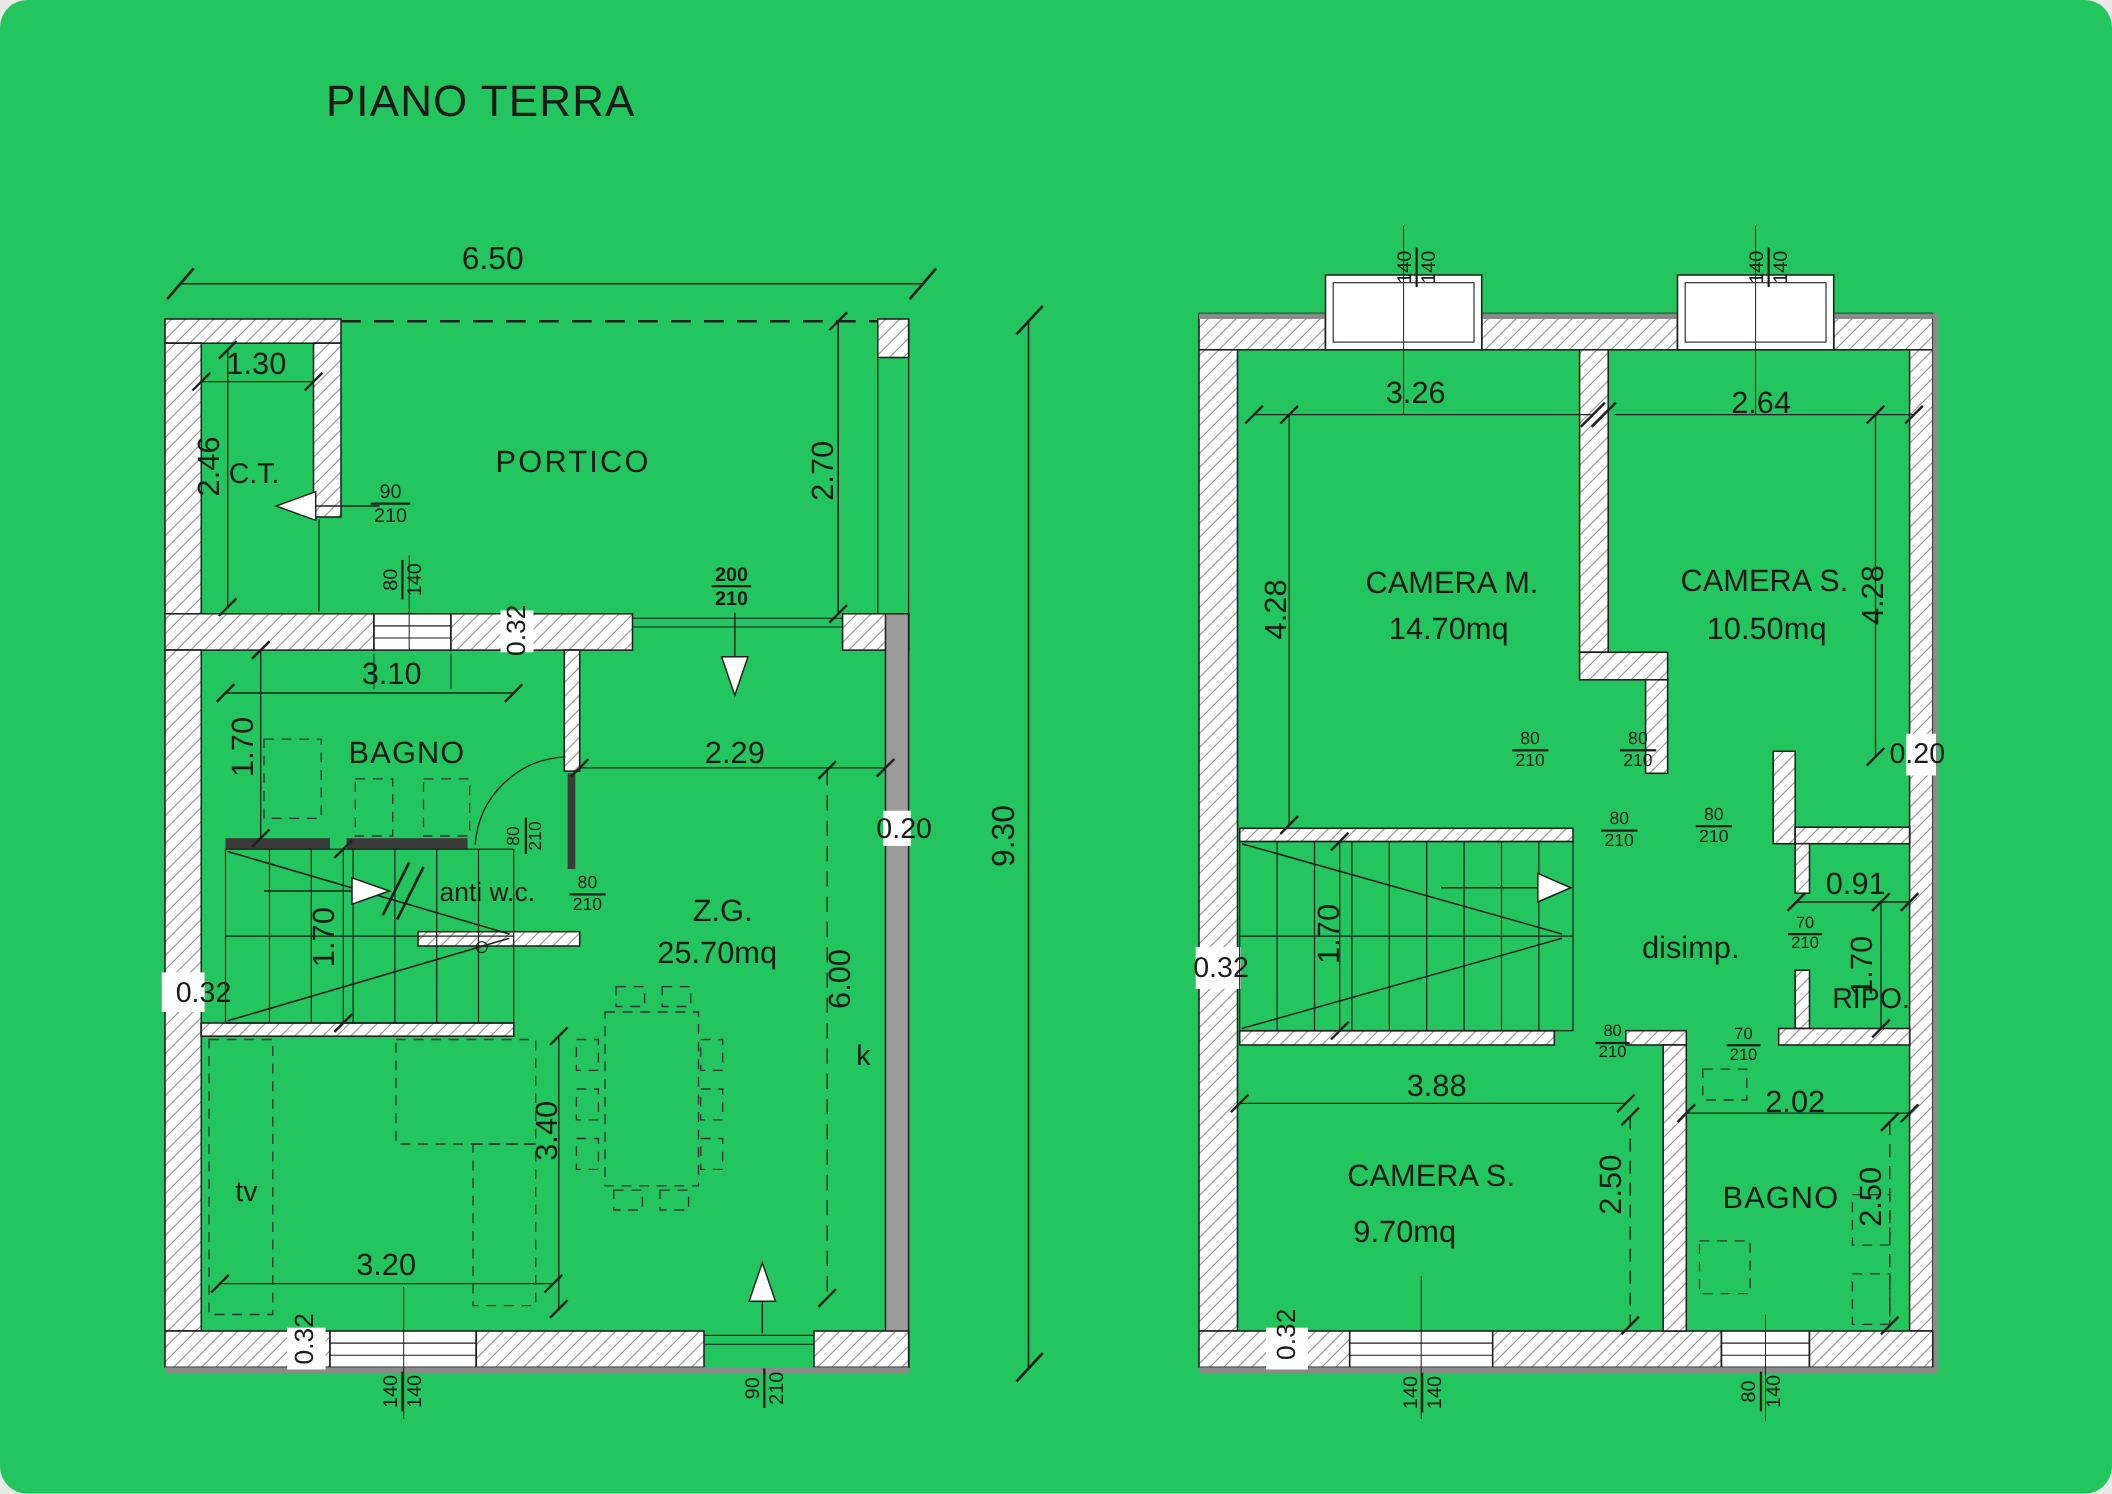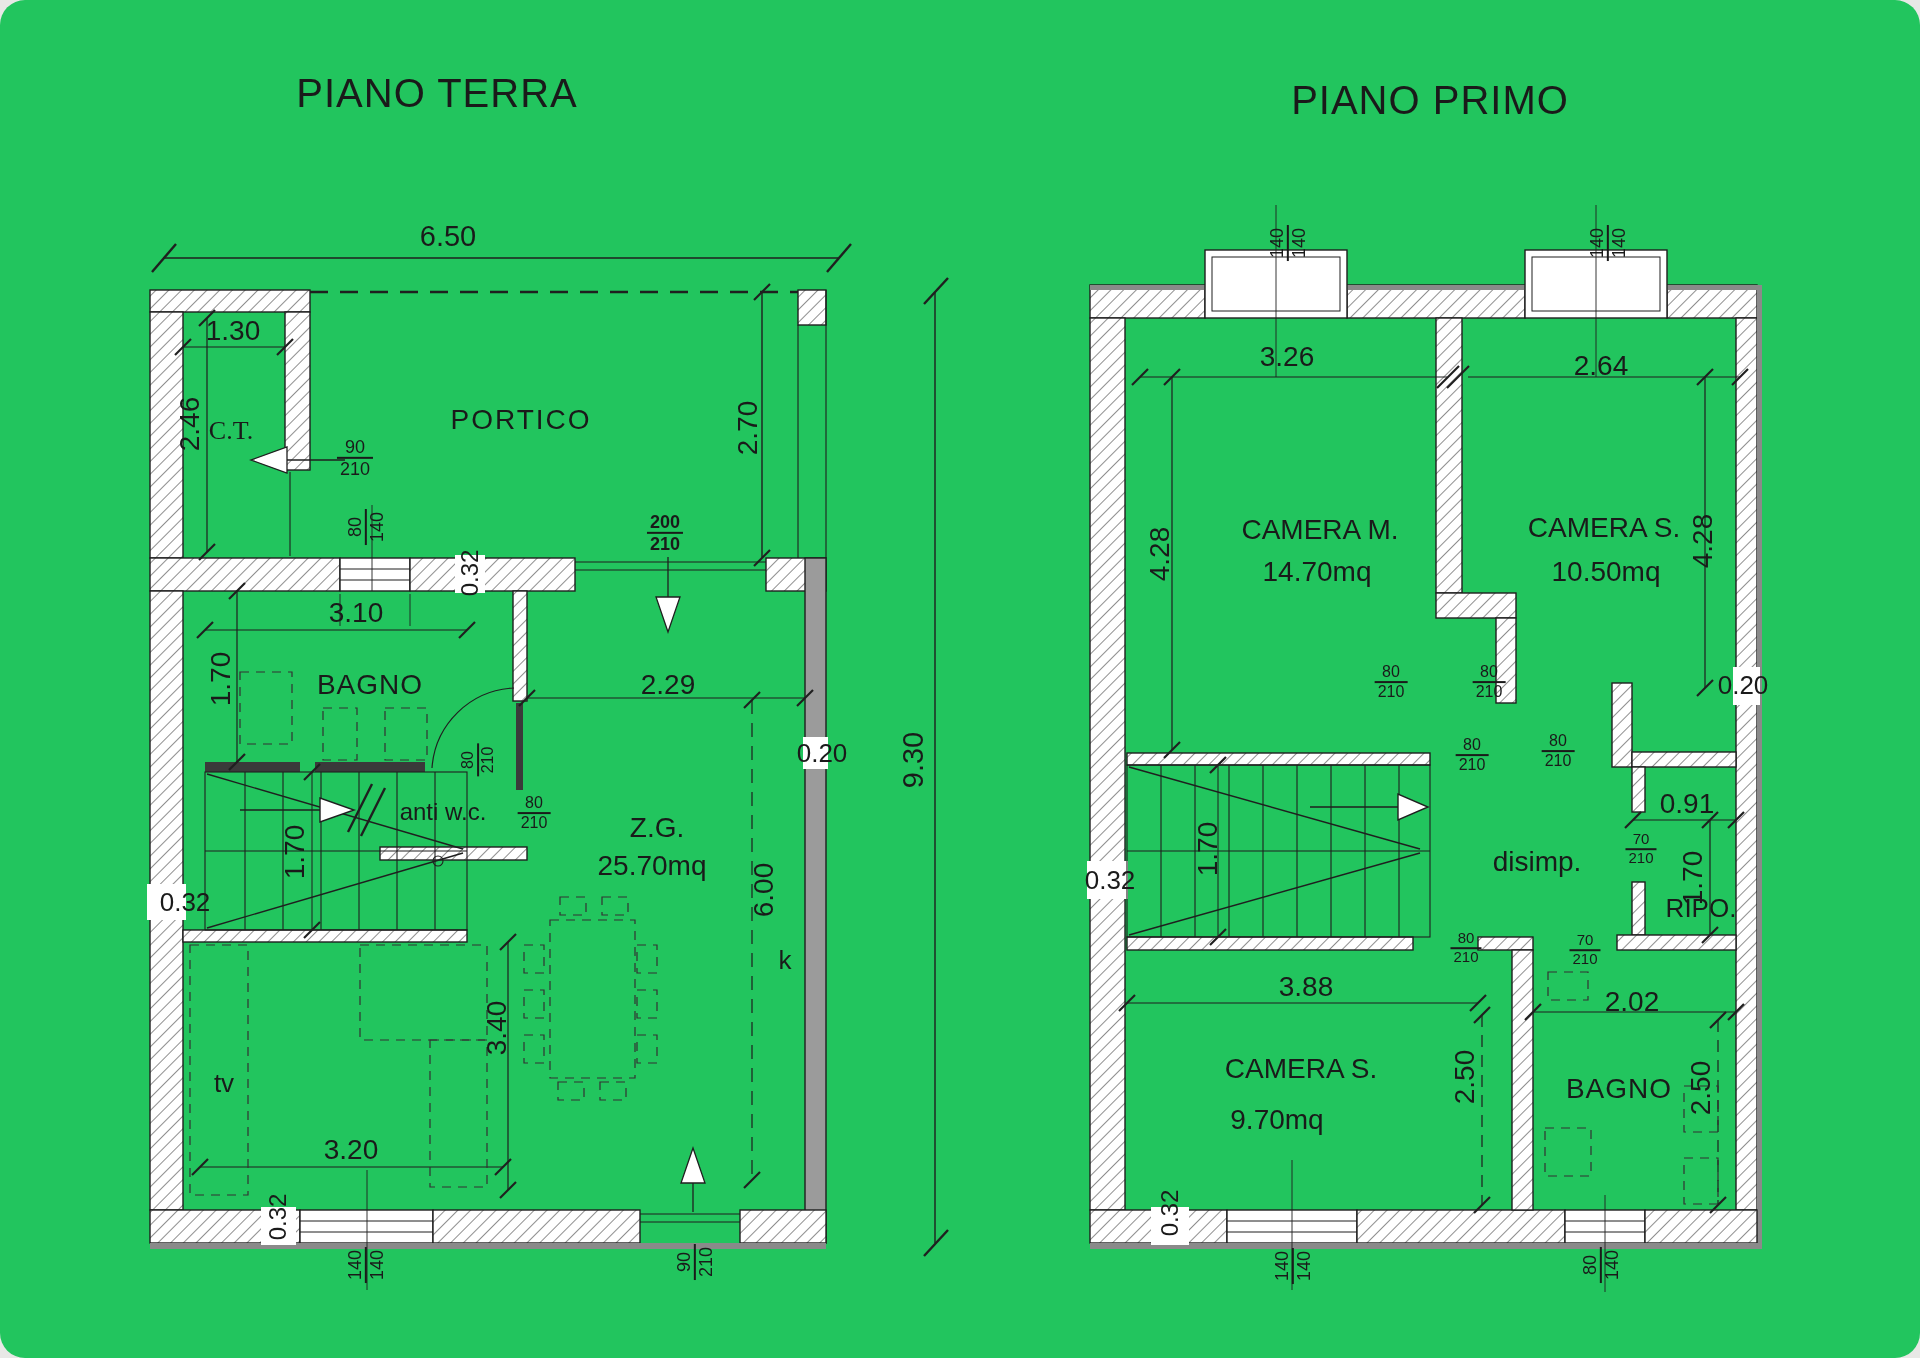--- a/index.html
+++ b/index.html
@@ -277,21 +277,21 @@
     <rect x="1684" y="1086" width="34" height="46"></rect>
     <rect x="1684" y="1158" width="34" height="46"></rect>
   </g>
 </svg>
 
 <div class="lbl t40" style="left:437px;top:93px;">PIANO TERRA</div>
 <div class="lbl t29" style="left:448px;top:236px;">6.50</div>
 <div class="lbl t29 rot" style="left:913px;top:760px;">9.30</div>
 <div class="lbl t28" style="left:233px;top:331px;">1.30</div>
 <div class="lbl t28 rot" style="left:190px;top:424px;">2.46</div>
-<div class="lbl t26" style="left:231px;top:431px;font-family:Liberation Serif, serif;">C.T.</div>
+<div class="lbl t26" style="left:231px;top:431px;">C.T.</div>
 <div class="lbl frac" style="left:355px;top:458px;">
   <span class="fr-t">90</span>
   <span class="fr-b">210</span>
 </div>
 <div class="lbl t28" style="left:521px;top:420px;letter-spacing:2px;">PORTICO</div>
 <div class="lbl t28 rot" style="left:748px;top:428px;">2.70</div>
 <div class="lbl frac rot" style="left:366px;top:527px;">
   <span class="fr-t">80</span>
   <span class="fr-b">140</span>
 </div>
@@ -326,21 +326,20 @@
 <div class="lbl t24 rot" style="left:278px;top:1217px;">0.32</div>
 <div class="lbl frac rot" style="left:366px;top:1265px;">
   <span class="fr-t">140</span>
   <span class="fr-b">140</span>
 </div>
 <div class="lbl frac rot" style="left:695px;top:1262px;">
   <span class="fr-t">90</span>
   <span class="fr-b">210</span>
 </div>
 
-<div class="lbl t40" style="left:1430px;top:100px;">PIANO PRIMO</div>
 <div class="lbl frac rot" style="left:1288px;top:243px;">
   <span class="fr-t">140</span>
   <span class="fr-b">140</span>
 </div>
 <div class="lbl frac rot" style="left:1608px;top:243px;">
   <span class="fr-t">140</span>
   <span class="fr-b">140</span>
 </div>
 <div class="lbl t28" style="left:1287px;top:357px;">3.26</div>
 <div class="lbl t28" style="left:1601px;top:366px;">2.64</div>

